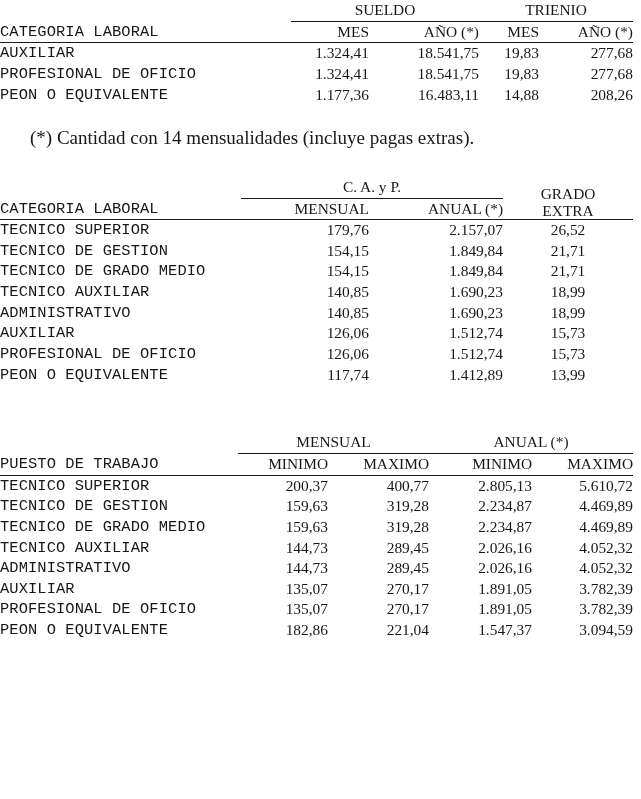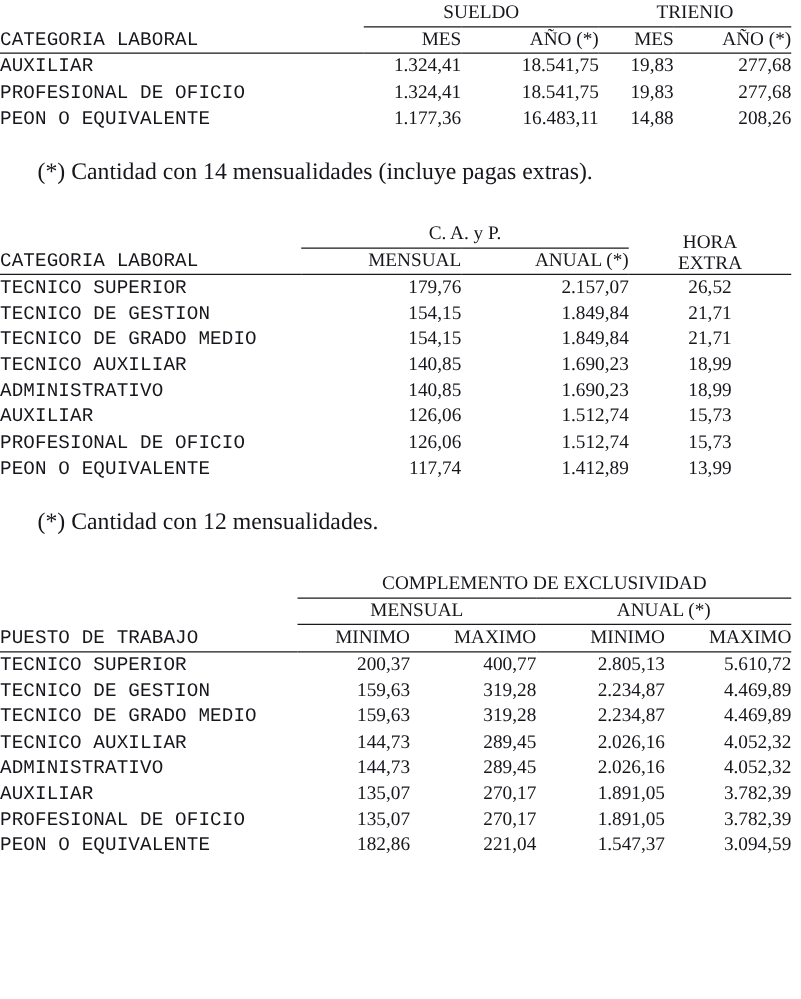--- a/index.html
+++ b/index.html
@@ -131,21 +131,21 @@
       <col style="width:128px">
       <col style="width:134px">
       <col style="width:130px">
     </colgroup>
     <tbody>
       <tr class="grouprow">
         <td></td>
         <td class="ctr rule-b" colspan="2">C. A. y P.</td>
         <td class="ctr" rowspan="2">
           <div class="two-line">
-            <span>HORA</span>
+            <span>GRADO</span>
             <span>EXTRA</span>
           </div>
         </td>
       </tr>
       <tr class="hrow">
         <td class="lbl">CATEGORIA LABORAL</td>
         <td class="num">MENSUAL</td>
         <td class="num">ANUAL (*)</td>
       </tr>
       <tr>
@@ -198,37 +198,32 @@
         <td class="lbl">PEON O EQUIVALENTE</td>
         <td class="num">117,74</td>
         <td class="num">1.412,89</td>
         <td class="ctr">13,99</td>
       </tr>
     </tbody>
   </table>
 
   <div class="block-gap-3"></div>
 
-  <p class="footnote">(*) Cantidad con 12 mensualidades.</p>
 
   <div class="block-gap-4"></div>
 
   <table class="doc">
     <colgroup>
       <col style="width:238px">
       <col style="width:90px">
       <col style="width:101px">
       <col style="width:103px">
       <col style="width:101px">
     </colgroup>
     <tbody>
-      <tr class="grouprow">
-        <td></td>
-        <td class="ctr rule-b" colspan="4">COMPLEMENTO DE EXCLUSIVIDAD</td>
-      </tr>
       <tr class="subrow">
         <td></td>
         <td class="ctr rule-b-thin" colspan="2">MENSUAL</td>
         <td class="ctr rule-b-thin" colspan="2">ANUAL (*)</td>
       </tr>
       <tr class="hrow">
         <td class="lbl">PUESTO DE TRABAJO</td>
         <td class="num">MINIMO</td>
         <td class="num">MAXIMO</td>
         <td class="num">MINIMO</td>

